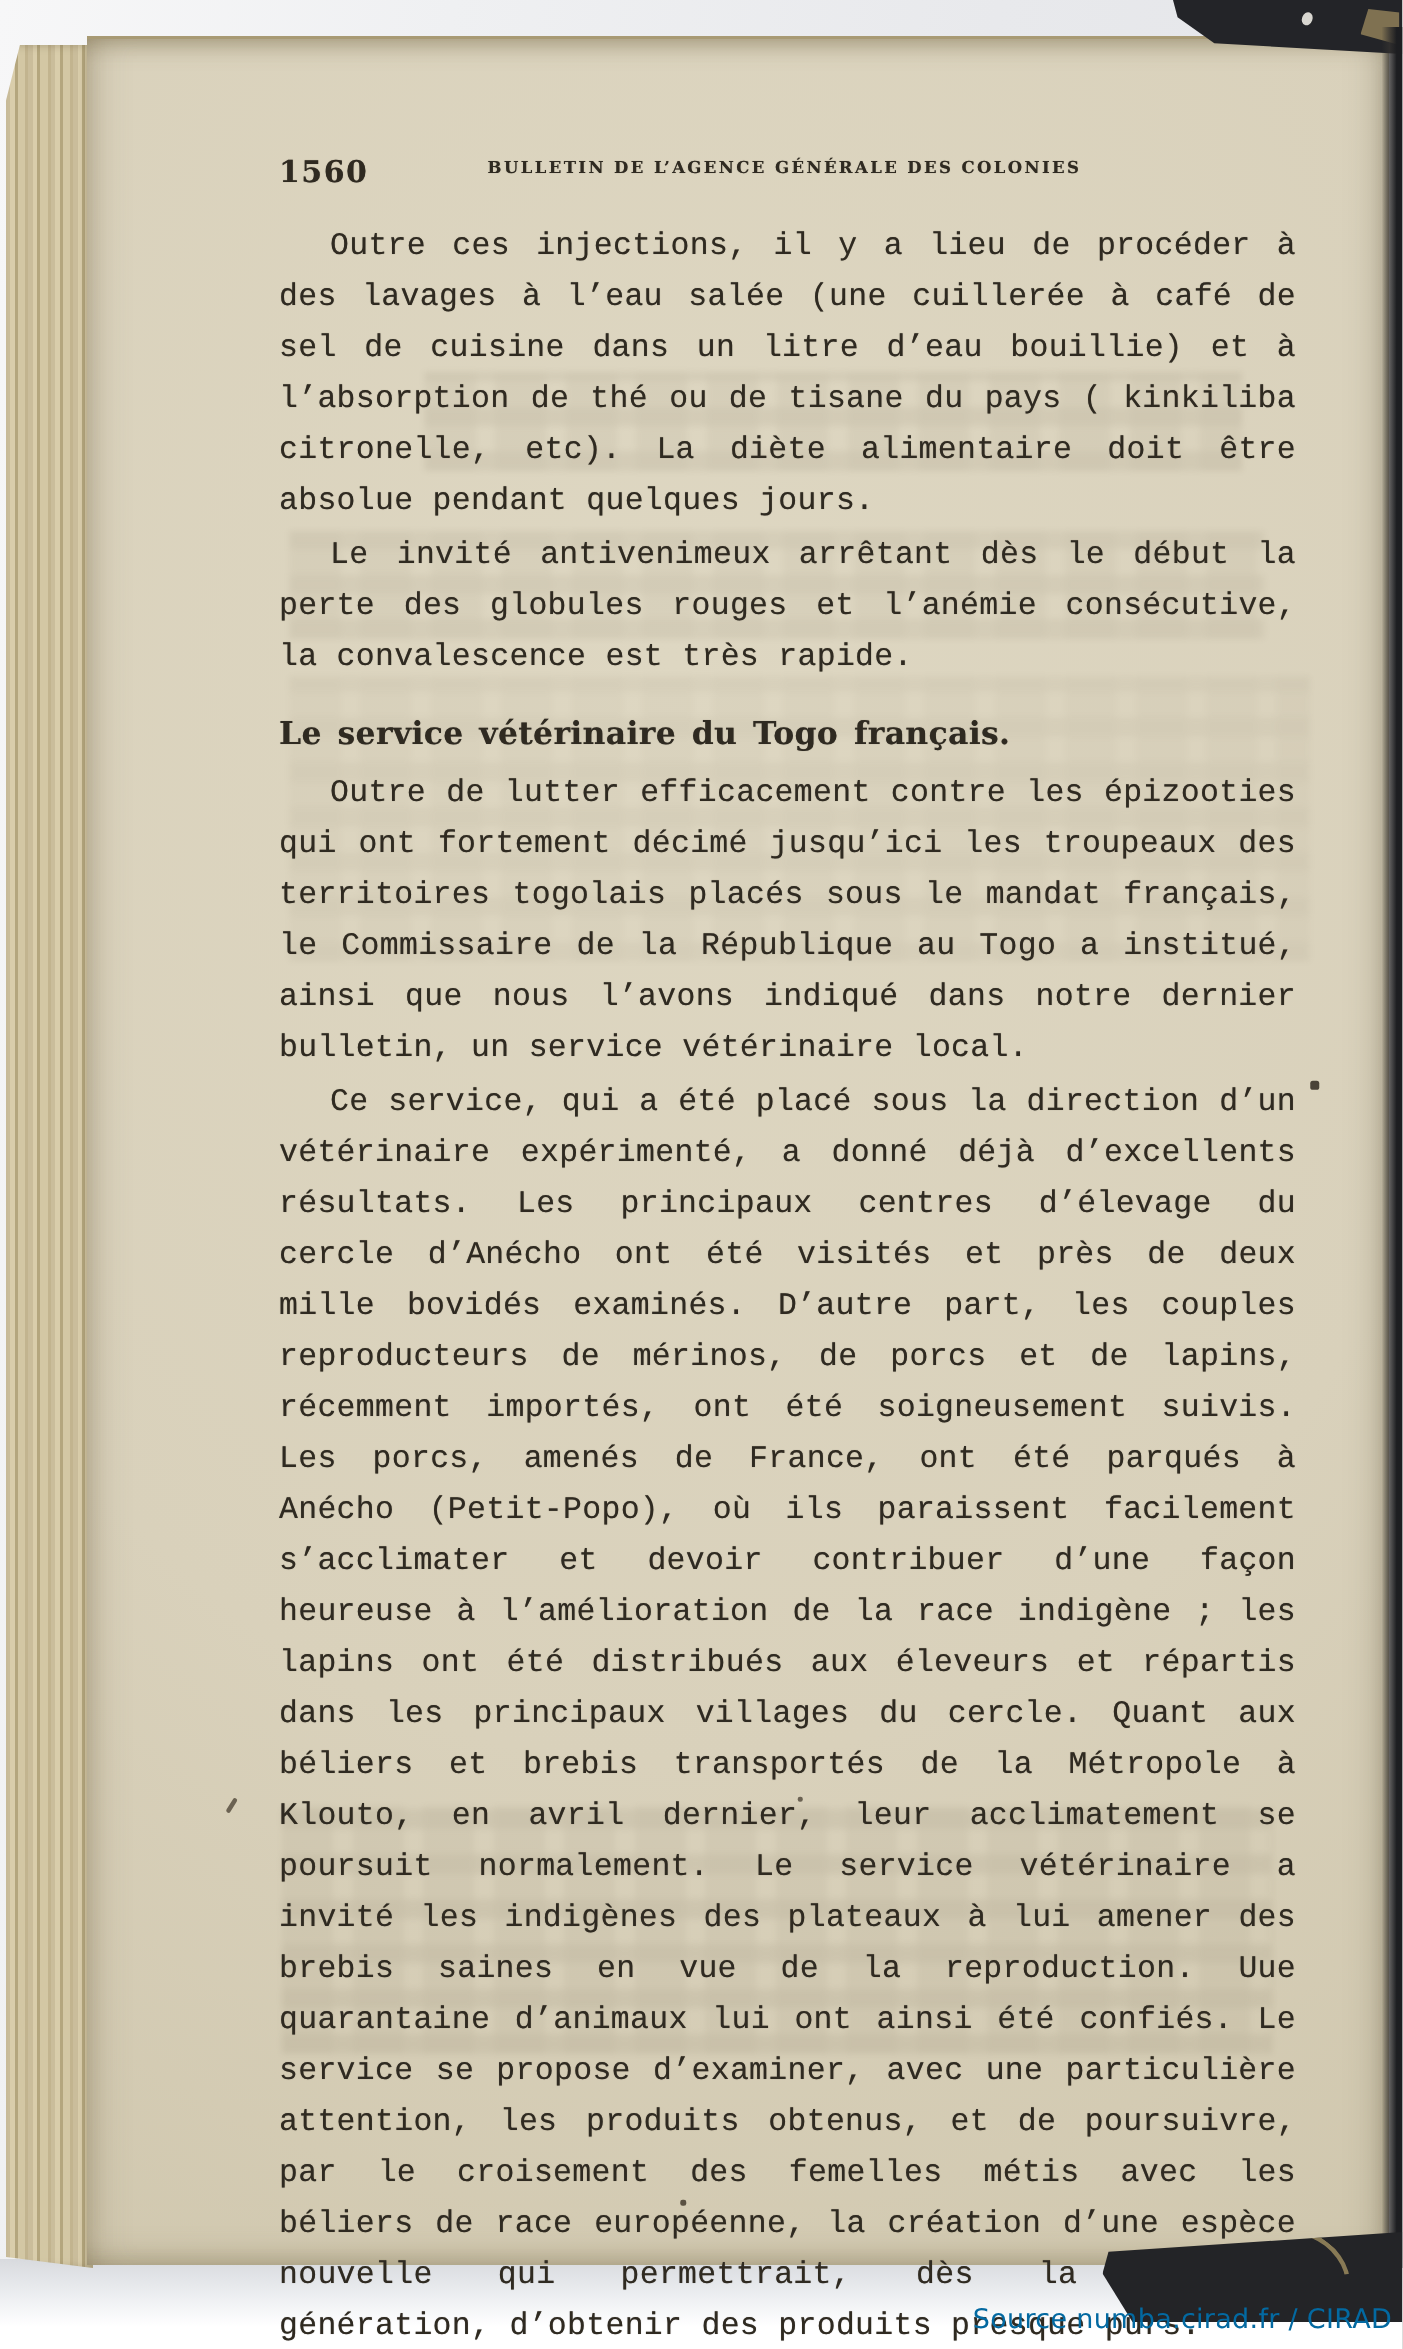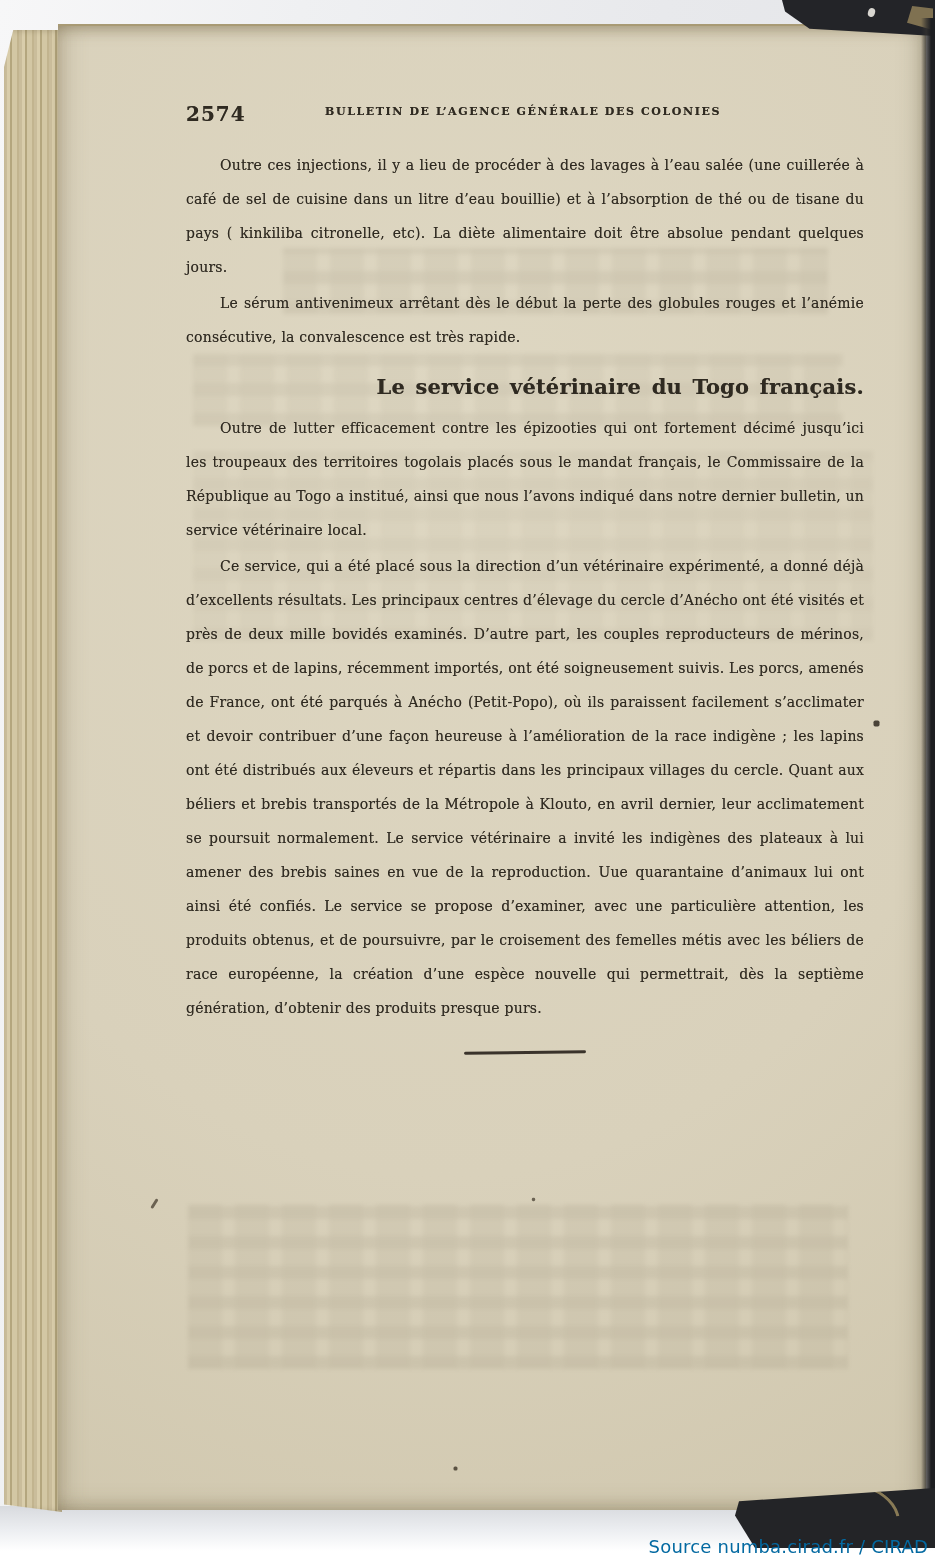--- a/index.html
+++ b/index.html
@@ -38,25 +38,25 @@
     clip-path:polygon(2% 22%,100% 0%,100% 100%,10% 100%,0 46%);}
   .fiber{position:absolute;right:32px;top:2px;width:58px;height:40px;border:3px solid transparent;
     border-top-color:#9b8a5f;border-radius:50%;transform:rotate(38deg);opacity:.85;}
   
   .text-block{position:absolute;left:128px;top:76px;width:678px;color:#2f2a21;
     text-shadow:0 0 .5px rgba(47,42,33,.55);}
   .header-row{position:relative;height:26px;}
   .page-num{position:absolute;left:0;top:0;font-size:20px;font-weight:700;letter-spacing:1px;}
   .running-title{position:absolute;left:36px;right:60px;top:3px;text-align:center;
     font-size:11px;font-weight:700;letter-spacing:1.6px;white-space:nowrap;padding-left:20px;}
-  .body p{margin:0;font-size:14px;line-height:34px;text-align:justify;text-indent:34px;
-    letter-spacing:.2px;}
+  .body p{margin:0;font-size:21px;line-height:34px;text-align:justify;text-indent:34px;
+    letter-spacing:.2px;font-family:Liberation Mono, monospace;}
   .p1{margin-top:20px !important;}
   .p2,.p3,.p4{margin-top:2px !important;}
-  .section-heading{text-align:right;font-weight:700;font-size:21px;margin:20px 0 12px;
+  .section-heading{text-align:left;font-weight:700;font-size:21px;margin:20px 0 12px;
     letter-spacing:.2px;word-spacing:3px;}
   .rule{width:122px;height:3px;background:#3a332b;margin:26px auto 0;border-radius:2px;
     transform:rotate(-.8deg);}
   
   .ghost{position:absolute;filter:blur(2px);opacity:.15;pointer-events:none;
     background-image:
       repeating-linear-gradient(0deg,rgba(110,100,78,.55) 0 13px,transparent 13px 30px),
       repeating-linear-gradient(90deg,rgba(110,100,78,.4) 0 34px,transparent 34px 47px);}
   .ghost-a{left:225px;top:222px;width:545px;height:66px;}
   .ghost-b{left:135px;top:328px;width:650px;height:72px;opacity:.13;}
@@ -83,26 +83,26 @@
   <div class="page">
     <div class="ghost ghost-a"></div>
     <div class="ghost ghost-b"></div>
     <div class="ghost ghost-c"></div>
     <div class="ghost ghost-d"></div>
     <div class="speck"></div>
     <div class="pen-mark"></div>
 
     <div class="text-block">
       <div class="header-row">
-        <span class="page-num">2574</span>
+        <span class="page-num">1560</span>
         <span class="running-title">BULLETIN DE L’AGENCE GÉNÉRALE DES COLONIES</span>
       </div>
       <div class="body">
         <p class="p1">Outre ces injections, il y a lieu de procéder à des lavages à l’eau salée (une cuillerée à café de sel de cuisine dans un litre d’eau bouillie) et à l’absorption de thé ou de tisane du pays ( kinkiliba citronelle, etc). La diète alimentaire doit être absolue pendant quelques jours.</p>
-        <p class="p2">Le sérum antivenimeux arrêtant dès le début la perte des globules rouges et l’anémie consécutive, la convalescence est très rapide.</p>
+        <p class="p2">Le invité antivenimeux arrêtant dès le début la perte des globules rouges et l’anémie consécutive, la convalescence est très rapide.</p>
         <div class="section-heading">Le service vétérinaire du Togo français.</div>
         <p class="p3">Outre de lutter efficacement contre les épizooties qui ont fortement décimé jusqu’ici les troupeaux des territoires togolais placés sous le mandat français, le Commissaire de la République au Togo a institué, ainsi que nous l’avons indiqué dans notre dernier bulletin, un service vétérinaire local.</p>
         <p class="p4">Ce service, qui a été placé sous la direction d’un vétérinaire expérimenté, a donné déjà d’excellents résultats. Les principaux centres d’élevage du cercle d’Anécho ont été visités et près de deux mille bovidés examinés. D’autre part, les couples reproducteurs de mérinos, de porcs et de lapins, récemment importés, ont été soigneusement suivis. Les porcs, amenés de France, ont été parqués à Anécho (Petit-Popo), où ils paraissent facilement s’acclimater et devoir contribuer d’une façon heureuse à l’amélioration de la race indigène ; les lapins ont été distribués aux éleveurs et répartis dans les principaux villages du cercle. Quant aux béliers et brebis transportés de la Métropole à Klouto, en avril dernier, leur acclimatement se poursuit normalement. Le service vétérinaire a invité les indigènes des plateaux à lui amener des brebis saines en vue de la reproduction. Uue quarantaine d’animaux lui ont ainsi été confiés. Le service se propose d’examiner, avec une particulière attention, les produits obtenus, et de poursuivre, par le croisement des femelles métis avec les béliers de race européenne, la création d’une espèce nouvelle qui permettrait, dès la septième génération, d’obtenir des produits presque purs.</p>
         <div class="rule"></div>
       </div>
     </div>
   </div>
 
   <div class="cover-top">
     <div class="cover-top-speck"></div>

